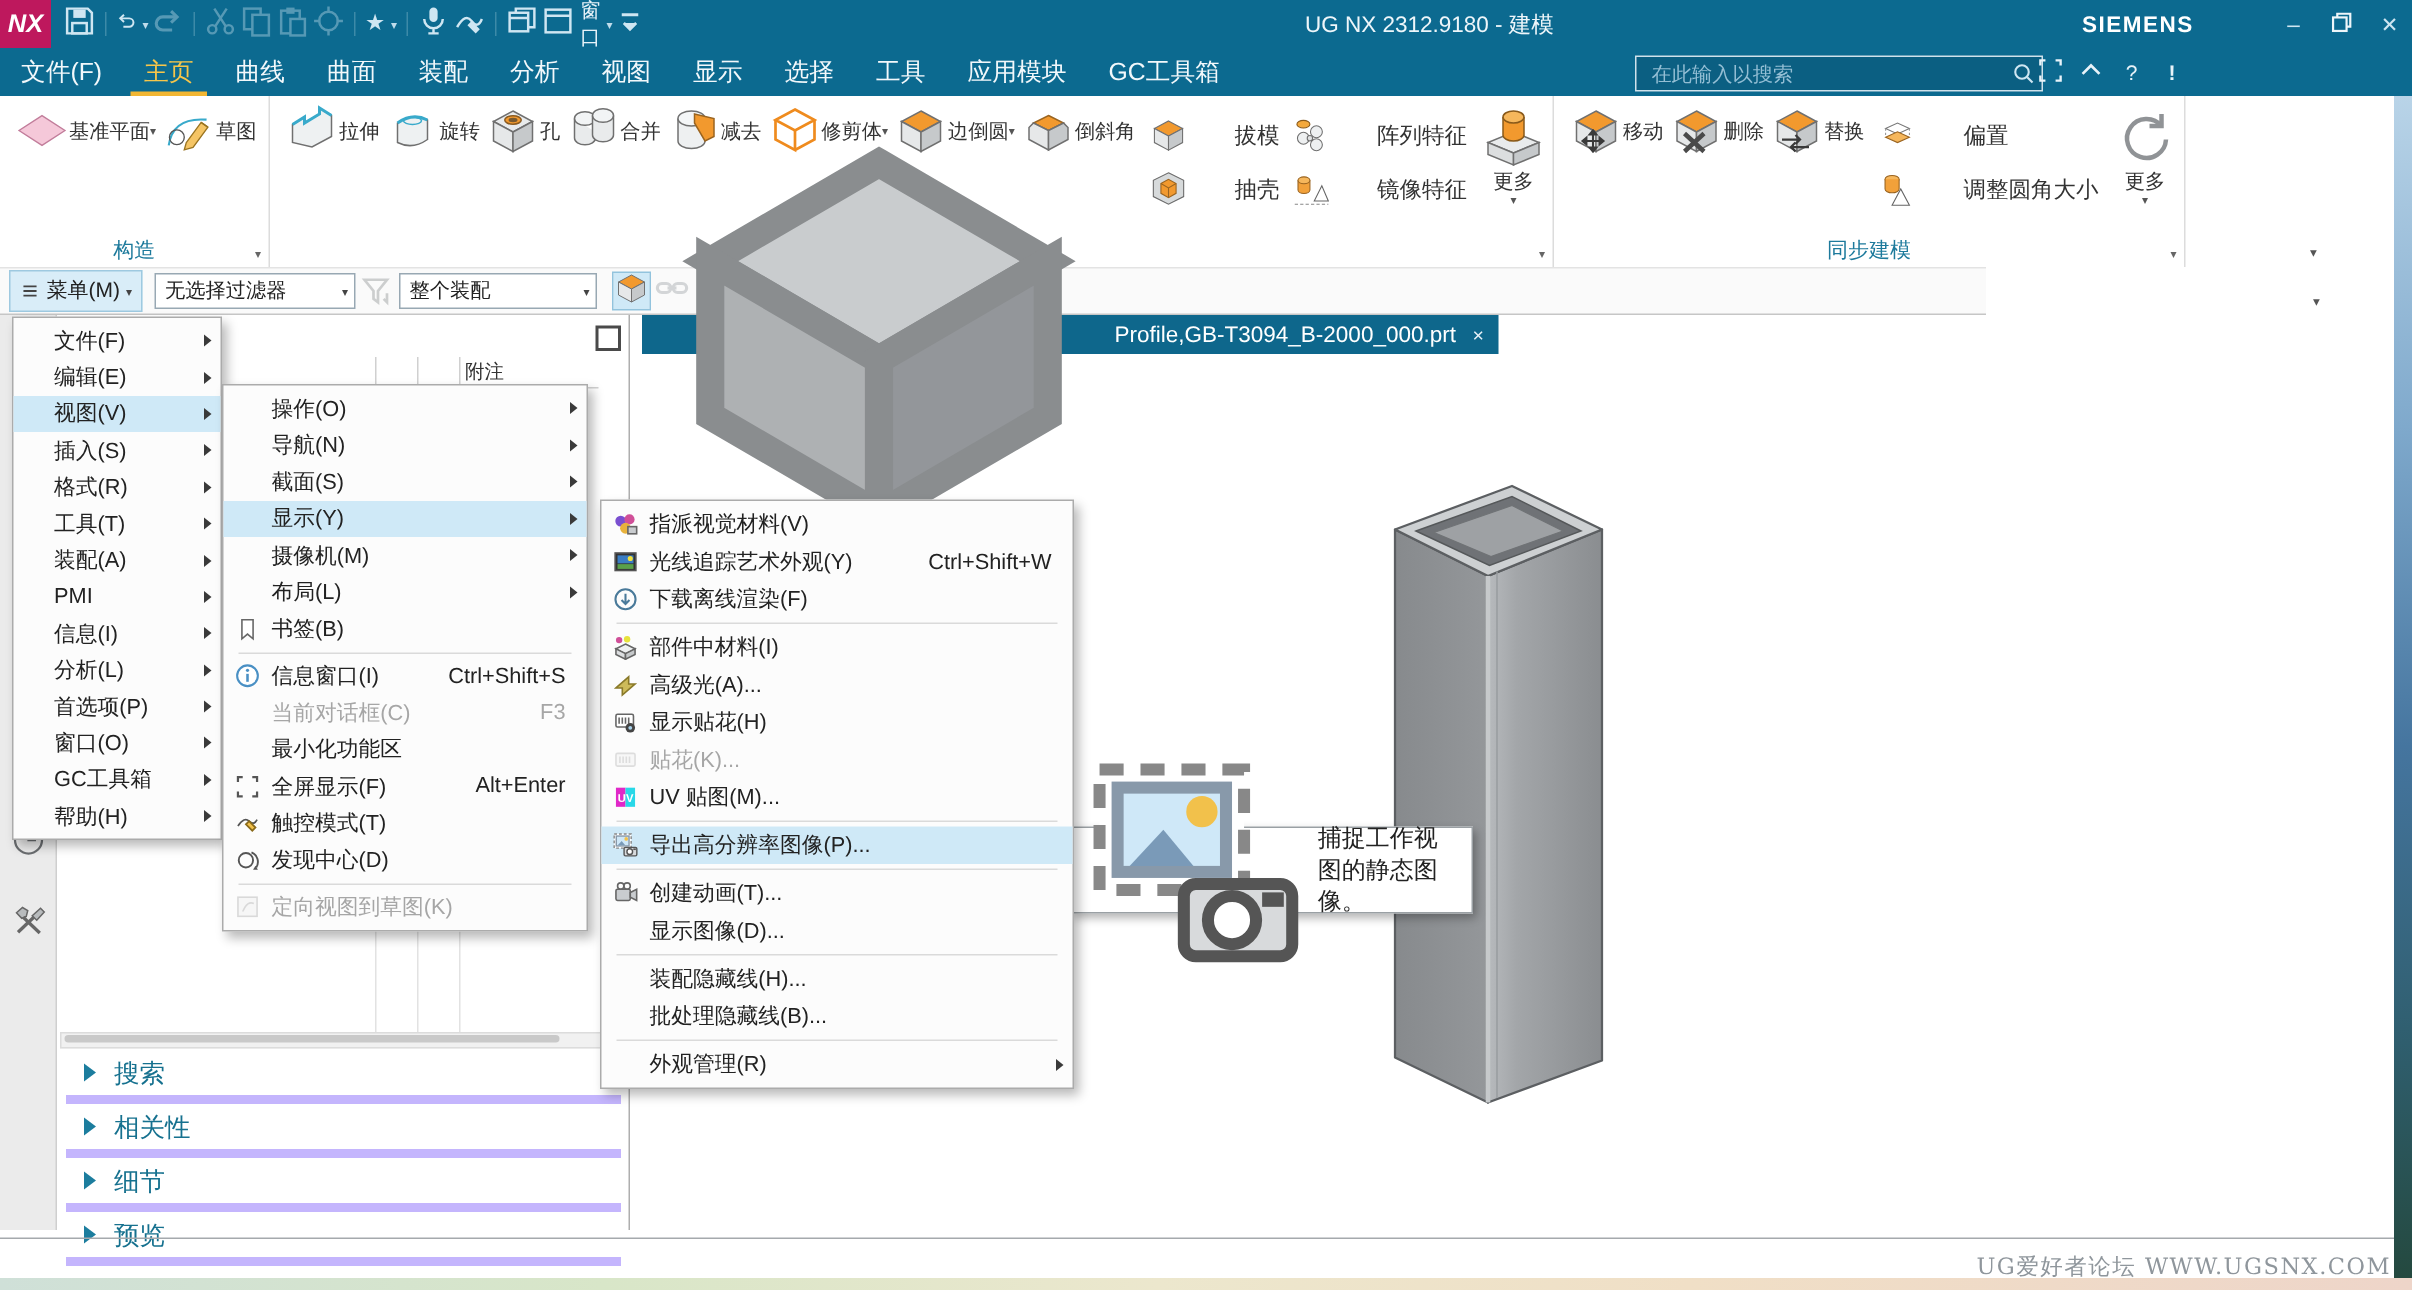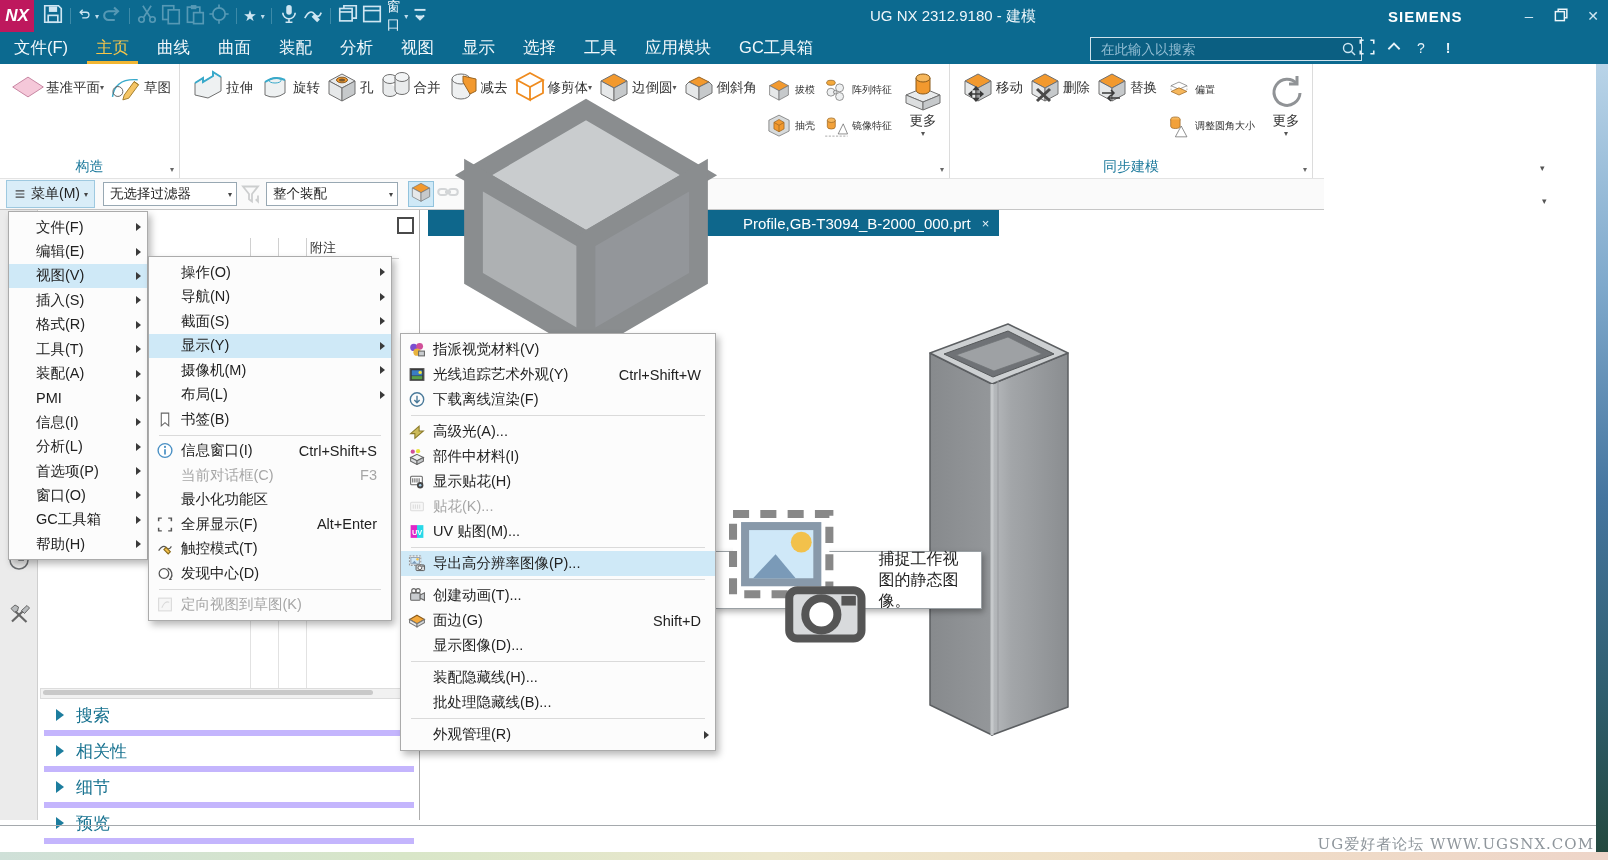--- a/index.html
+++ b/index.html
@@ -41,21 +41,21 @@
   .rbtn{display:flex;flex-direction:row;align-items:center;min-width:40px;padding:1px 2px;}
   .rbtn .ic{width:36px;height:36px;display:flex;align-items:center;justify-content:center;}
   .rbtn .ic svg{width:34px;height:34px;}
   .rbtn .rlabel{font-size:13.5px;color:#333;margin-top:2px;white-space:nowrap;}
   .rbtn .mcaret{display:none;font-size:8px;color:#555;line-height:7px;}
   .rbtn.menu-arrow .mcaret{display:block;}
   .rsmall-grid{display:grid;grid-template-rows:repeat(2,36px);grid-auto-flow:column;column-gap:2px;margin:4px 2px 0 4px;}
   .rsmall{display:flex;align-items:center;gap:3px;padding:0 3px;}
   .rsmall .ic{width:26px;height:26px;display:flex;align-items:center;justify-content:center;}
   .rsmall .ic svg{width:25px;height:25px;}
-  .rsmall .rslabel{font-size:10px;color:#333;white-space:nowrap;}
+  .rsmall .rslabel{font-size:15px;color:#333;white-space:nowrap;margin-left:28px;}
   .rmore{display:flex;flex-direction:column;align-items:center;margin:2px 0 0 6px;}
   .rmore .ic{width:40px;height:42px;display:flex;align-items:center;justify-content:center;}
   .rmore .ic svg{width:38px;height:38px;}
   .rmore .rlabel{font-size:13.5px;color:#333;}
   .rmore .mcaret{font-size:8px;color:#555;line-height:8px;}
   .rgl{position:absolute;bottom:2px;left:0;right:0;text-align:center;font-size:14px;color:#1d7a9c;}
   .rgl-caret{position:absolute;right:5px;bottom:4px;font-size:8px;color:#666;}
   .ribbon-overflow{position:absolute;left:1540px;top:163px;font-size:9px;color:#555;}
   
   .selbar{position:absolute;left:0;top:178px;width:1324px;height:32px;background:#fafafa;border-top:1px solid #e3e3e3;border-bottom:1px solid #c6c6c6;display:flex;align-items:center;box-sizing:border-box;}
@@ -977,37 +977,37 @@
             <path d="M8 4.5 v6 M5.5 8.5 L8 11 l2.5 -2.5"></path>
           </svg>
         </span>
         <span class="mi-label">下载离线渲染(F)</span>
 
       </div>
       <div class="menu-sep"></div>
       <div class="menu-item">
         <span class="ic">
           <svg viewBox="0 0 16 16" style="width: 100%; height: 100%;">
-            <path d="M2 10 l8 -7 v4.5 h4 l-8 7 v-4.5 z" fill="#cdbb5a" stroke="#8a7a2a"></path>
-          </svg>
-        </span>
-        <span class="mi-label">高级光(A)...</span>
-
-      </div>
-      <div class="menu-item">
-        <span class="ic">
-          <svg viewBox="0 0 16 16" style="width: 100%; height: 100%;">
             <circle cx="4" cy="3.5" r="2" fill="#d04f98"></circle>
             <circle cx="9" cy="3" r="2" fill="#e8e23c"></circle>
             <polygon points="8,6 14,9 8,12 2,9" fill="#eef0f1" stroke="#666"></polygon>
             <polygon points="2,9 8,12 8,15.5 2,12.5" fill="#dcdee0" stroke="#666"></polygon>
             <polygon points="14,9 8,12 8,15.5 14,12.5" fill="#c6c9cb" stroke="#666"></polygon>
           </svg>
         </span>
         <span class="mi-label">部件中材料(I)</span>
+
+      </div>
+      <div class="menu-item">
+        <span class="ic">
+          <svg viewBox="0 0 16 16" style="width: 100%; height: 100%;">
+            <path d="M2 10 l8 -7 v4.5 h4 l-8 7 v-4.5 z" fill="#cdbb5a" stroke="#8a7a2a"></path>
+          </svg>
+        </span>
+        <span class="mi-label">高级光(A)...</span>
 
       </div>
       <div class="menu-item">
         <span class="ic">
           <svg viewBox="0 0 16 16" style="width: 100%; height: 100%;">
             <rect x="2" y="3" width="11" height="8" rx="1" fill="#fff" stroke="#666"></rect>
             <path d="M4 5 v4 M6 5 v4 M8 5 v4 M10 5 v4" stroke="#666"></path>
             <circle cx="11" cy="11.5" r="3" fill="#444"></circle>
             <circle cx="11" cy="11.5" r="1.2" fill="#a8d0e8"></circle>
           </svg>
@@ -1056,32 +1056,20 @@
       <div class="menu-item">
         <span class="ic">
           <svg viewBox="0 0 16 16" style="width: 100%; height: 100%;">
             <rect x="2" y="5.5" width="9" height="7" rx="1" fill="#c9cccf" stroke="#666"></rect>
             <path d="M11 7.5 l4 -2 v7 l-4 -2 z" fill="#c9cccf" stroke="#666"></path>
             <circle cx="5" cy="3.5" r="2" fill="none" stroke="#666"></circle>
             <circle cx="9" cy="3.5" r="2" fill="none" stroke="#666"></circle>
           </svg>
         </span>
         <span class="mi-label">创建动画(T)...</span>
-
-      </div>
-      <div class="menu-item">
-        <span class="ic">
-          <svg viewBox="0 0 16 16" style="width: 100%; height: 100%;">
-            <polygon points="8,3 15,7 8,11 1,7" fill="#f4a93c" stroke="#8a5a1a"></polygon>
-            <polygon points="1,7 8,11 8,14 1,10" fill="#e9ebec" stroke="#777"></polygon>
-            <polygon points="15,7 8,11 8,14 15,10" fill="#d5d8da" stroke="#777"></polygon>
-          </svg>
-        </span>
-        <span class="mi-label">面边(G)</span>
-        <span class="mi-shortcut">Shift+D</span>
 
       </div>
       <div class="menu-item">
         <span class="ic"></span>
         <span class="mi-label">显示图像(D)...</span>
 
       </div>
       <div class="menu-sep"></div>
       <div class="menu-item">
         <span class="ic"></span>

